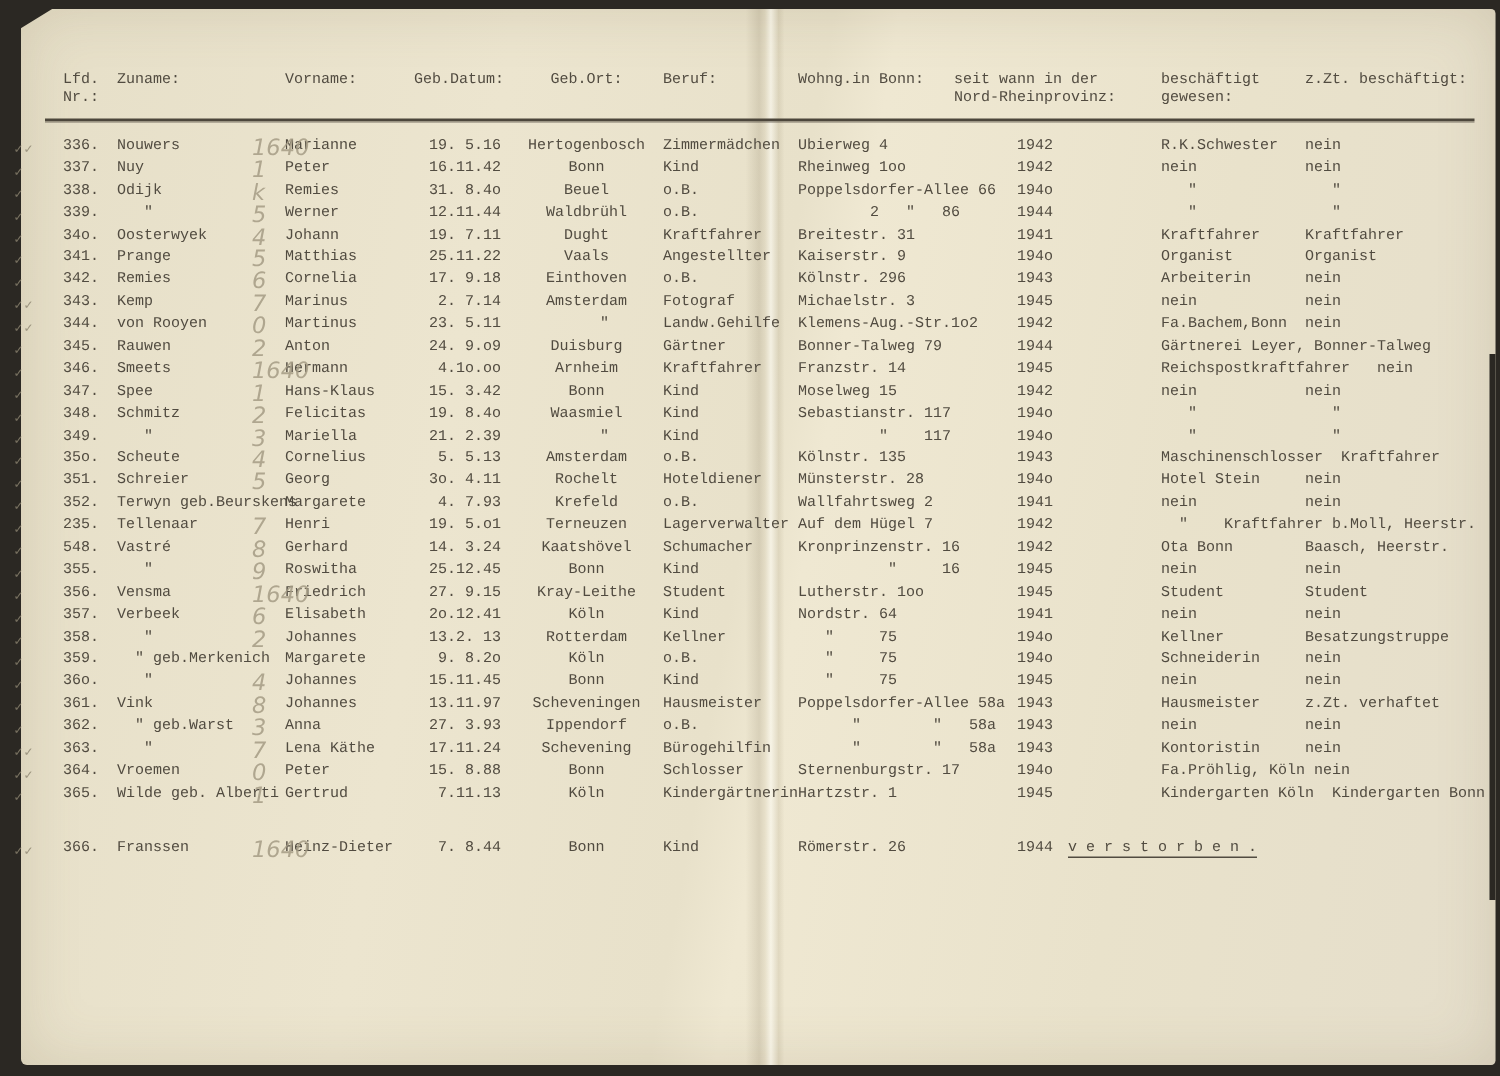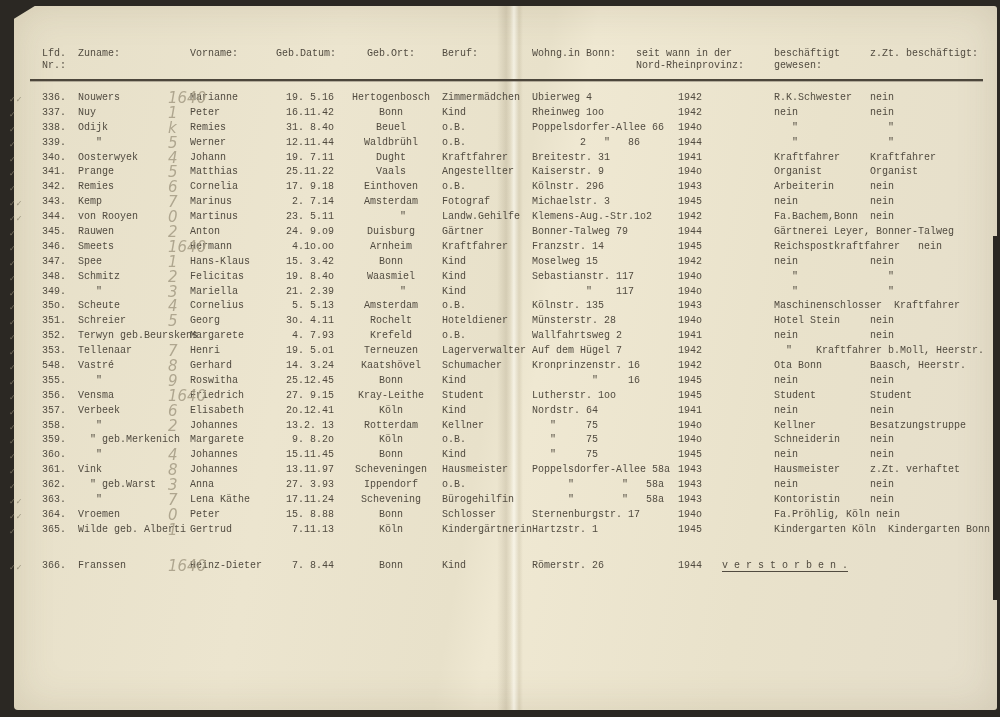--- a/index.html
+++ b/index.html
@@ -41,21 +41,21 @@
   .row .cell{white-space:pre;overflow:visible;}
   .c-margin{color:#8d8571;font-size:8px;position:relative;left:-11px;top:2px;font-family:"DejaVu Sans",sans-serif;opacity:.8;}
   .c-pencil{color:#a59c85;font-size:15px;font-style:italic;font-family:"DejaVu Sans",sans-serif;opacity:.85;}
   .c-date{text-align:right;}
   .hdr-grid .c-date{text-align:left;padding-left:4px;}
   .c-ort{padding-left:8px;text-align:center;}
   .c-beruf{padding-left:2px;}
   .c-wohn{padding-left:4px;}
   .c-seit{padding-left:6px;}
   .gap{margin-top:21px;}
-  .note{border-bottom:1px solid #514b40;margin-left:20px;}
+  .note{border-bottom:1px solid #514b40;margin-left:10px;}
   
   .edge-r{position:absolute;right:0;top:230px;bottom:110px;width:4px;background:#2b2823;}
 </style>
 </head>
 <body>
 
 <div class="paper">
   <div class="edge-r"></div>
   <div class="doc">
 
@@ -312,21 +312,21 @@
     <span class="cell c-date"> 4. 7.93</span>
     <span class="cell c-ort">Krefeld</span>
     <span class="cell c-beruf">o.B.</span>
     <span class="cell c-wohn">Wallfahrtsweg 2</span>
     <span class="cell c-seit">1941</span>
     <span class="cell">nein</span>
     <span class="cell">nein</span>
   </div>
         <div class="row">
     <span class="cell c-margin">✓</span>
-    <span class="cell">353.</span>
+    <span class="cell">235.</span>
     <span class="cell">Tellenaar</span>
     <span class="cell c-pencil">7</span>
     <span class="cell">Henri</span>
     <span class="cell c-date">19. 5.o1</span>
     <span class="cell c-ort">Terneuzen</span>
     <span class="cell c-beruf">Lagerverwalter</span>
     <span class="cell c-wohn">Auf dem Hügel 7</span>
     <span class="cell c-seit">1942</span>
     <span class="cell" style="grid-column: 11 / 13;">  "    Kraftfahrer b.Moll, Heerstr.</span>
 

